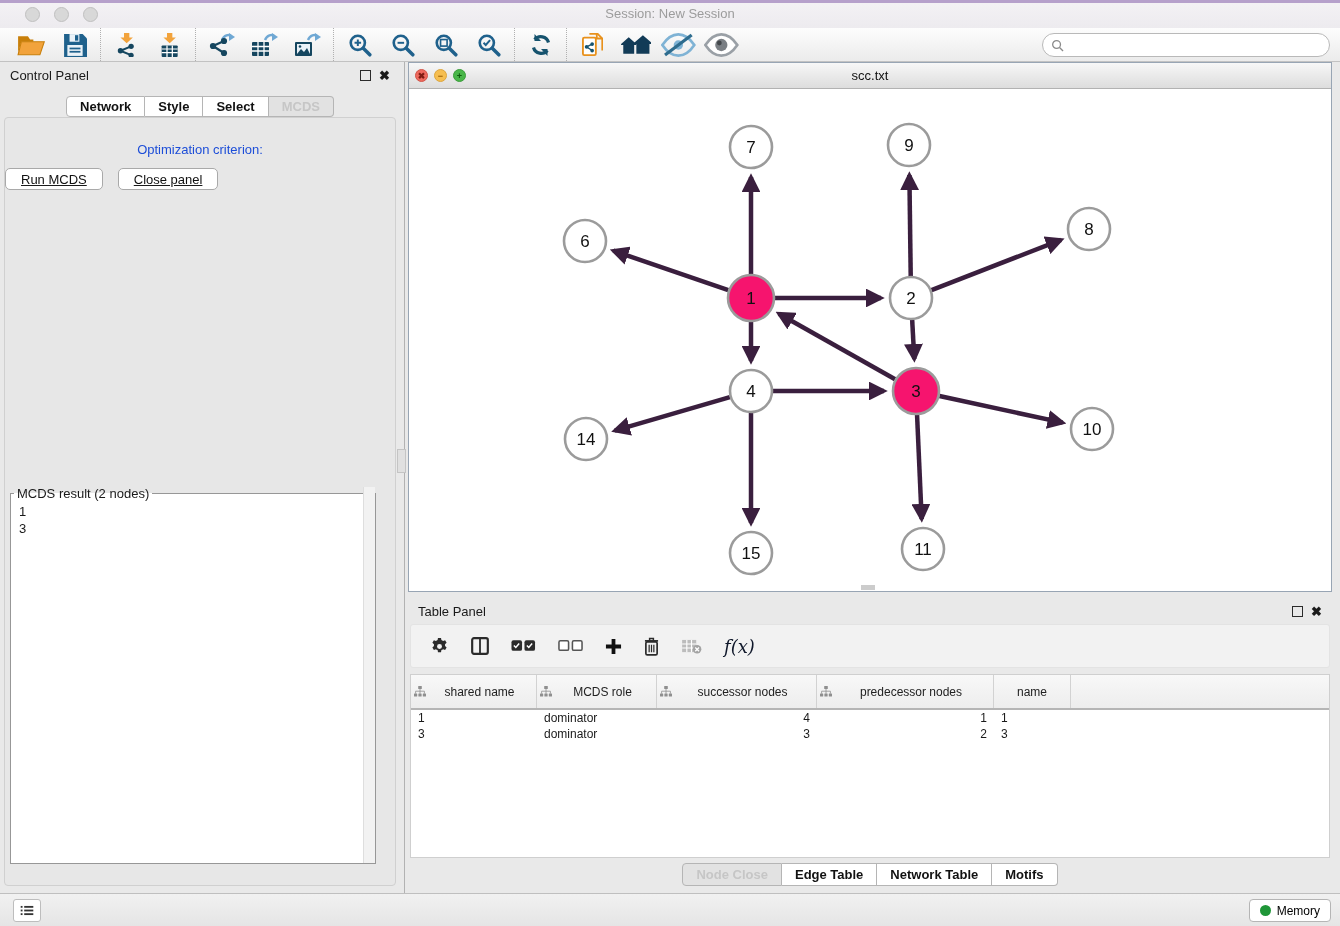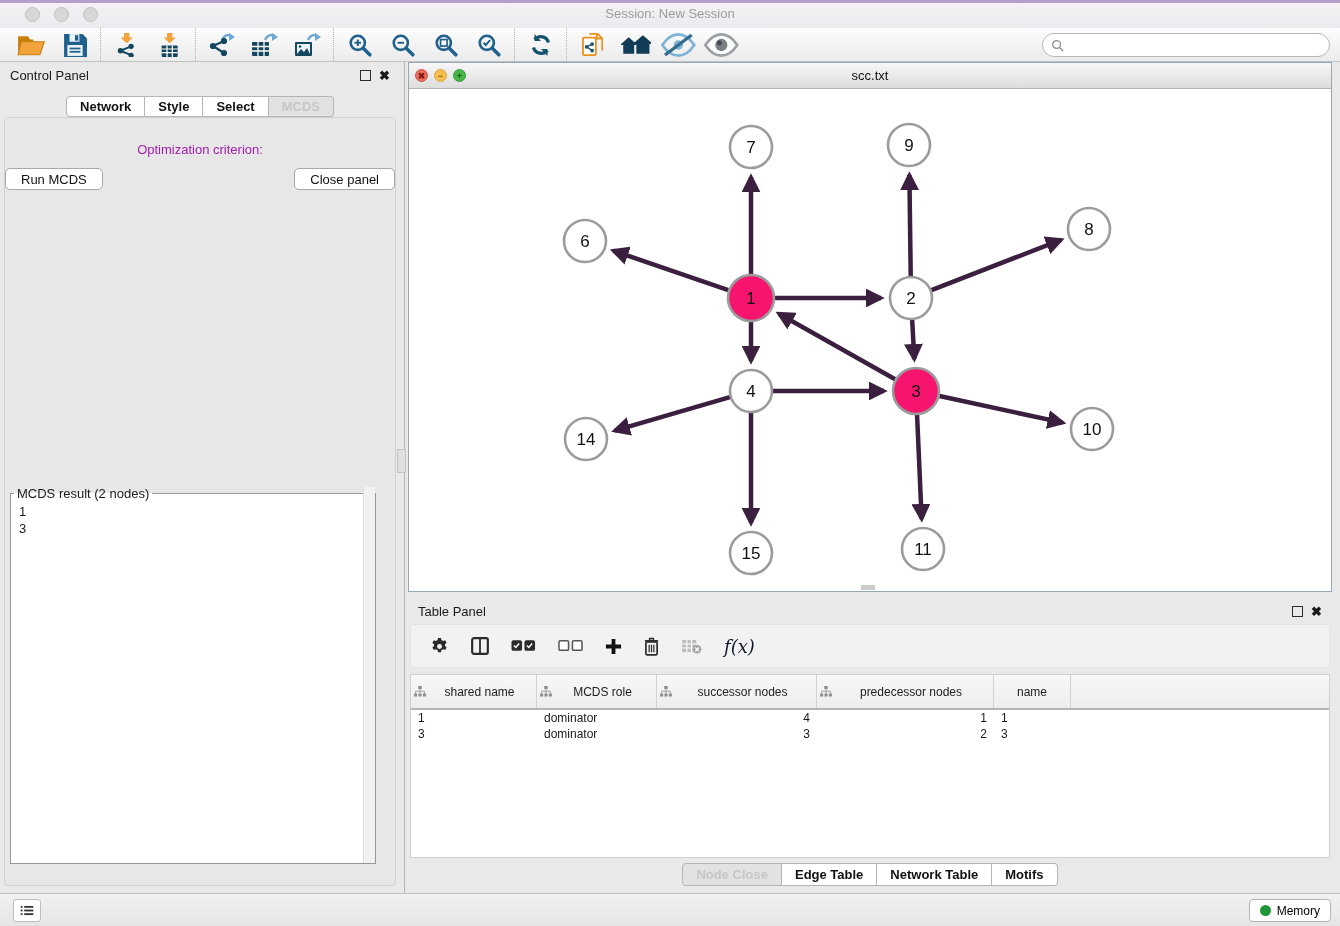--- a/index.html
+++ b/index.html
@@ -40,25 +40,25 @@
   .float-btn { width:11px; height:11px; border:1.6px solid #2b2b2b; background:transparent; padding:0; cursor:pointer; }
   .close-btn { border:none; background:none; font-size:13px; font-weight:bold; color:#1a1a1a; padding:0; cursor:pointer; line-height:1; }
   .cp-tabs { position:absolute; top:34px; left:0; right:0; height:29px; display:flex; justify-content:center; z-index:2; }
   .tab { height:21px; padding:0 13px; background:#fff; border:1px solid #b5b5b5; border-left:none;
     font-size:13px; font-weight:bold; color:#111; cursor:pointer; line-height:19px; }
   .tab:first-child { border-left:1px solid #b5b5b5; border-radius:4px 0 0 4px; }
   .tab:last-child { border-radius:0 4px 4px 0; }
   .tab.active-tab { background:#e2e2e2; color:#c6c6c6; }
   .cp-content { position:absolute; top:55px; left:4px; right:4px; bottom:7px;
     background:#e7e7e7; border:1px solid #d0d0d0; border-radius:4px; }
-  .opt-label { margin-top:24px; text-align:center; font-size:13px; color:#a21caf; }
+  .opt-label { margin-top:24px; text-align:center; font-size:13px; color:#1d4ed8; }
   .criterion { margin:9px auto 0; width:306px; height:22px; background:#fff; border:1px solid #a9a9a9;
     border-radius:5px; display:flex; align-items:center; padding:0 7px; font-size:13px; cursor:pointer; }
   .criterion .c-spacer { flex:1; }
-  .btn-row { margin-top:11px; display:flex; justify-content:space-between; gap:15px; }
+  .btn-row { margin-top:11px; display:flex; justify-content:flex-start; gap:15px;text-decoration:underline; }
   .mac-btn { height:22px; padding:0 15px; background:#fff; border:1px solid #a9a9a9; border-radius:5px;
     font-size:13px; color:#111; cursor:pointer; font-family:"Liberation Sans", sans-serif; }
   .mcds-fieldset { position:absolute; left:5px; top:368px; width:366px; height:378px;
     border:1px solid #979797; background:#fff; margin:0; padding:0 0 0 0; }
   .mcds-fieldset legend { font-size:13px; margin-left:3px; padding:0 3px; }
   .mcds-body { position:relative; height:100%; }
   .mcds-lines { padding:2px 8px; font-size:13px; line-height:17px; }
   .mcds-vsb { position:absolute; right:0; top:-14px; bottom:0; width:12px; background:#f2f2f2; border-left:1px solid #dedede; }
 
   

